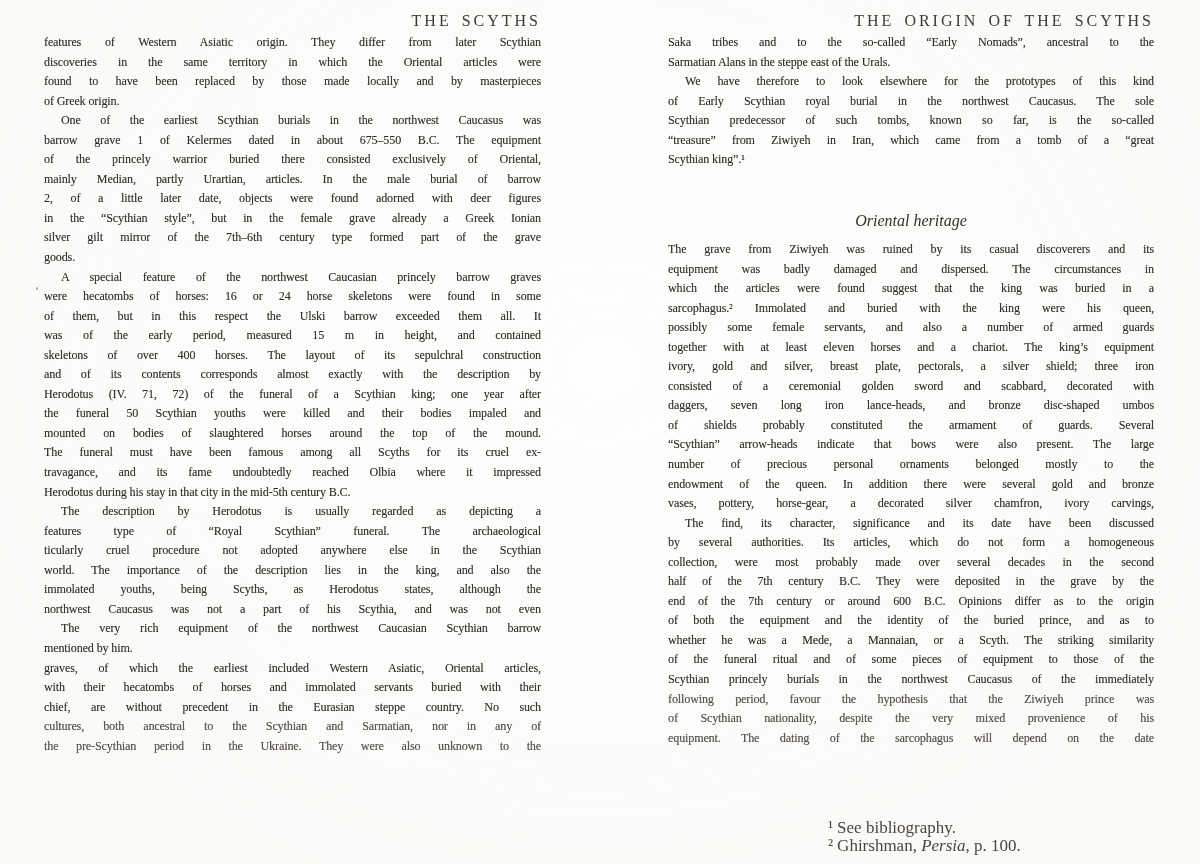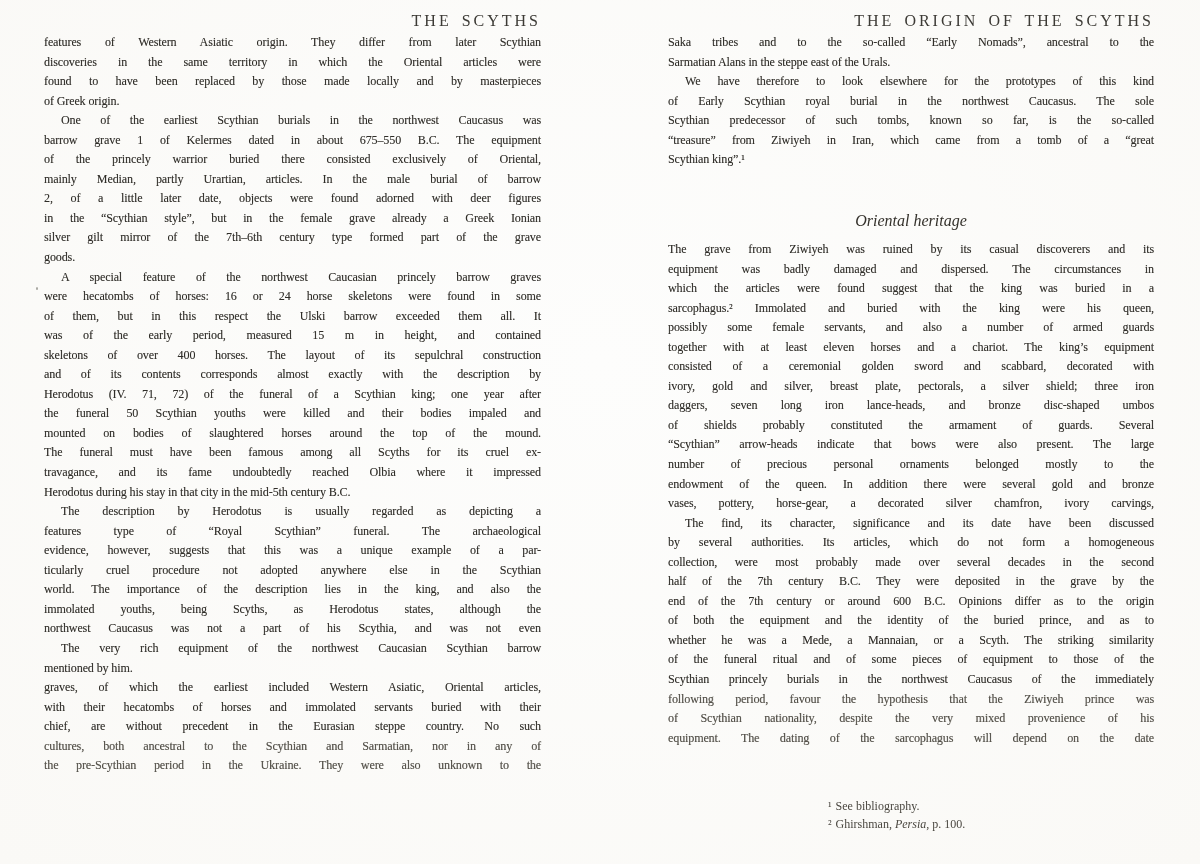--- a/index.html
+++ b/index.html
@@ -61,23 +61,23 @@
     top: 212px;
     width: 486px;
     text-align: center;
     font-style: italic;
     font-size: 16px;
     color: #34312b;
   }
   .footnotes {
     position: absolute;
     left: 828px;
-    top: 798px;
+    top: 819px;
     width: 330px;
-    font-size: 12px;
+    font-size: 17px;
     line-height: 17.5px;
     color: #4a4740;
   }
   .footnote .fn-marker { margin-right: 4px; }
   .folio {
     position: absolute;
     font-size: 14px;
     letter-spacing: 2px;
     text-align: center;
     color: #46443e;
@@ -122,21 +122,20 @@
       <div class="line">skeletons of over 400 horses. The layout of its sepulchral construction</div>
       <div class="line">and of its contents corresponds almost exactly with the description by</div>
       <div class="line">Herodotus (IV. 71, 72) of the funeral of a Scythian king; one year after</div>
       <div class="line">the funeral 50 Scythian youths were killed and their bodies impaled and</div>
       <div class="line">mounted on bodies of slaughtered horses around the top of the mound.</div>
       <div class="line">The funeral must have been famous among all Scyths for its cruel ex-</div>
       <div class="line">travagance, and its fame undoubtedly reached Olbia where it impressed</div>
       <div class="line final">Herodotus during his stay in that city in the mid-5th century B.C.</div>
       <div class="line indent">The description by Herodotus is usually regarded as depicting a</div>
       <div class="line">features type of “Royal Scythian” funeral. The archaeological</div>
-      <div class="line">evidence, however, suggests that this was a unique example of a par-</div>
       <div class="line">ticularly cruel procedure not adopted anywhere else in the Scythian</div>
       <div class="line">world. The importance of the description lies in the king, and also the</div>
       <div class="line">immolated youths, being Scyths, as Herodotus states, although the</div>
       <div class="line">northwest Caucasus was not a part of his Scythia, and was not even</div>
       <div class="line indent">The very rich equipment of the northwest Caucasian Scythian barrow</div>
       <div class="line final">mentioned by him.</div>
       <div class="line">graves, of which the earliest included Western Asiatic, Oriental articles,</div>
       <div class="line">with their hecatombs of horses and immolated servants buried with their</div>
       <div class="line">chief, are without precedent in the Eurasian steppe country. No such</div>
       <div class="line">cultures, both ancestral to the Scythian and Sarmatian, nor in any of</div>
@@ -161,22 +160,22 @@
 
   <div class="section-heading">Oriental heritage</div>
 
   <div class="page-body" id="right-body-bottom">
       <div class="line">The grave from Ziwiyeh was ruined by its casual discoverers and its</div>
       <div class="line">equipment was badly damaged and dispersed. The circumstances in</div>
       <div class="line">which the articles were found suggest that the king was buried in a</div>
       <div class="line">sarcophagus.² Immolated and buried with the king were his queen,</div>
       <div class="line">possibly some female servants, and also a number of armed guards</div>
       <div class="line">together with at least eleven horses and a chariot. The king’s equipment</div>
+      <div class="line">ivory, gold and silver, breast plate, pectorals, a silver shield; three iron</div>
       <div class="line">consisted of a ceremonial golden sword and scabbard, decorated with</div>
-      <div class="line">ivory, gold and silver, breast plate, pectorals, a silver shield; three iron</div>
       <div class="line">daggers, seven long iron lance-heads, and bronze disc-shaped umbos</div>
       <div class="line">of shields probably constituted the armament of guards. Several</div>
       <div class="line">“Scythian” arrow-heads indicate that bows were also present. The large</div>
       <div class="line">number of precious personal ornaments belonged mostly to the</div>
       <div class="line">endowment of the queen. In addition there were several gold and bronze</div>
       <div class="line">vases, pottery, horse-gear, a decorated silver chamfron, ivory carvings,</div>
       <div class="line indent">The find, its character, significance and its date have been discussed</div>
       <div class="line">by several authorities. Its articles, which do not form a homogeneous</div>
       <div class="line">collection, were most probably made over several decades in the second</div>
       <div class="line">half of the 7th century B.C. They were deposited in the grave by the</div>

